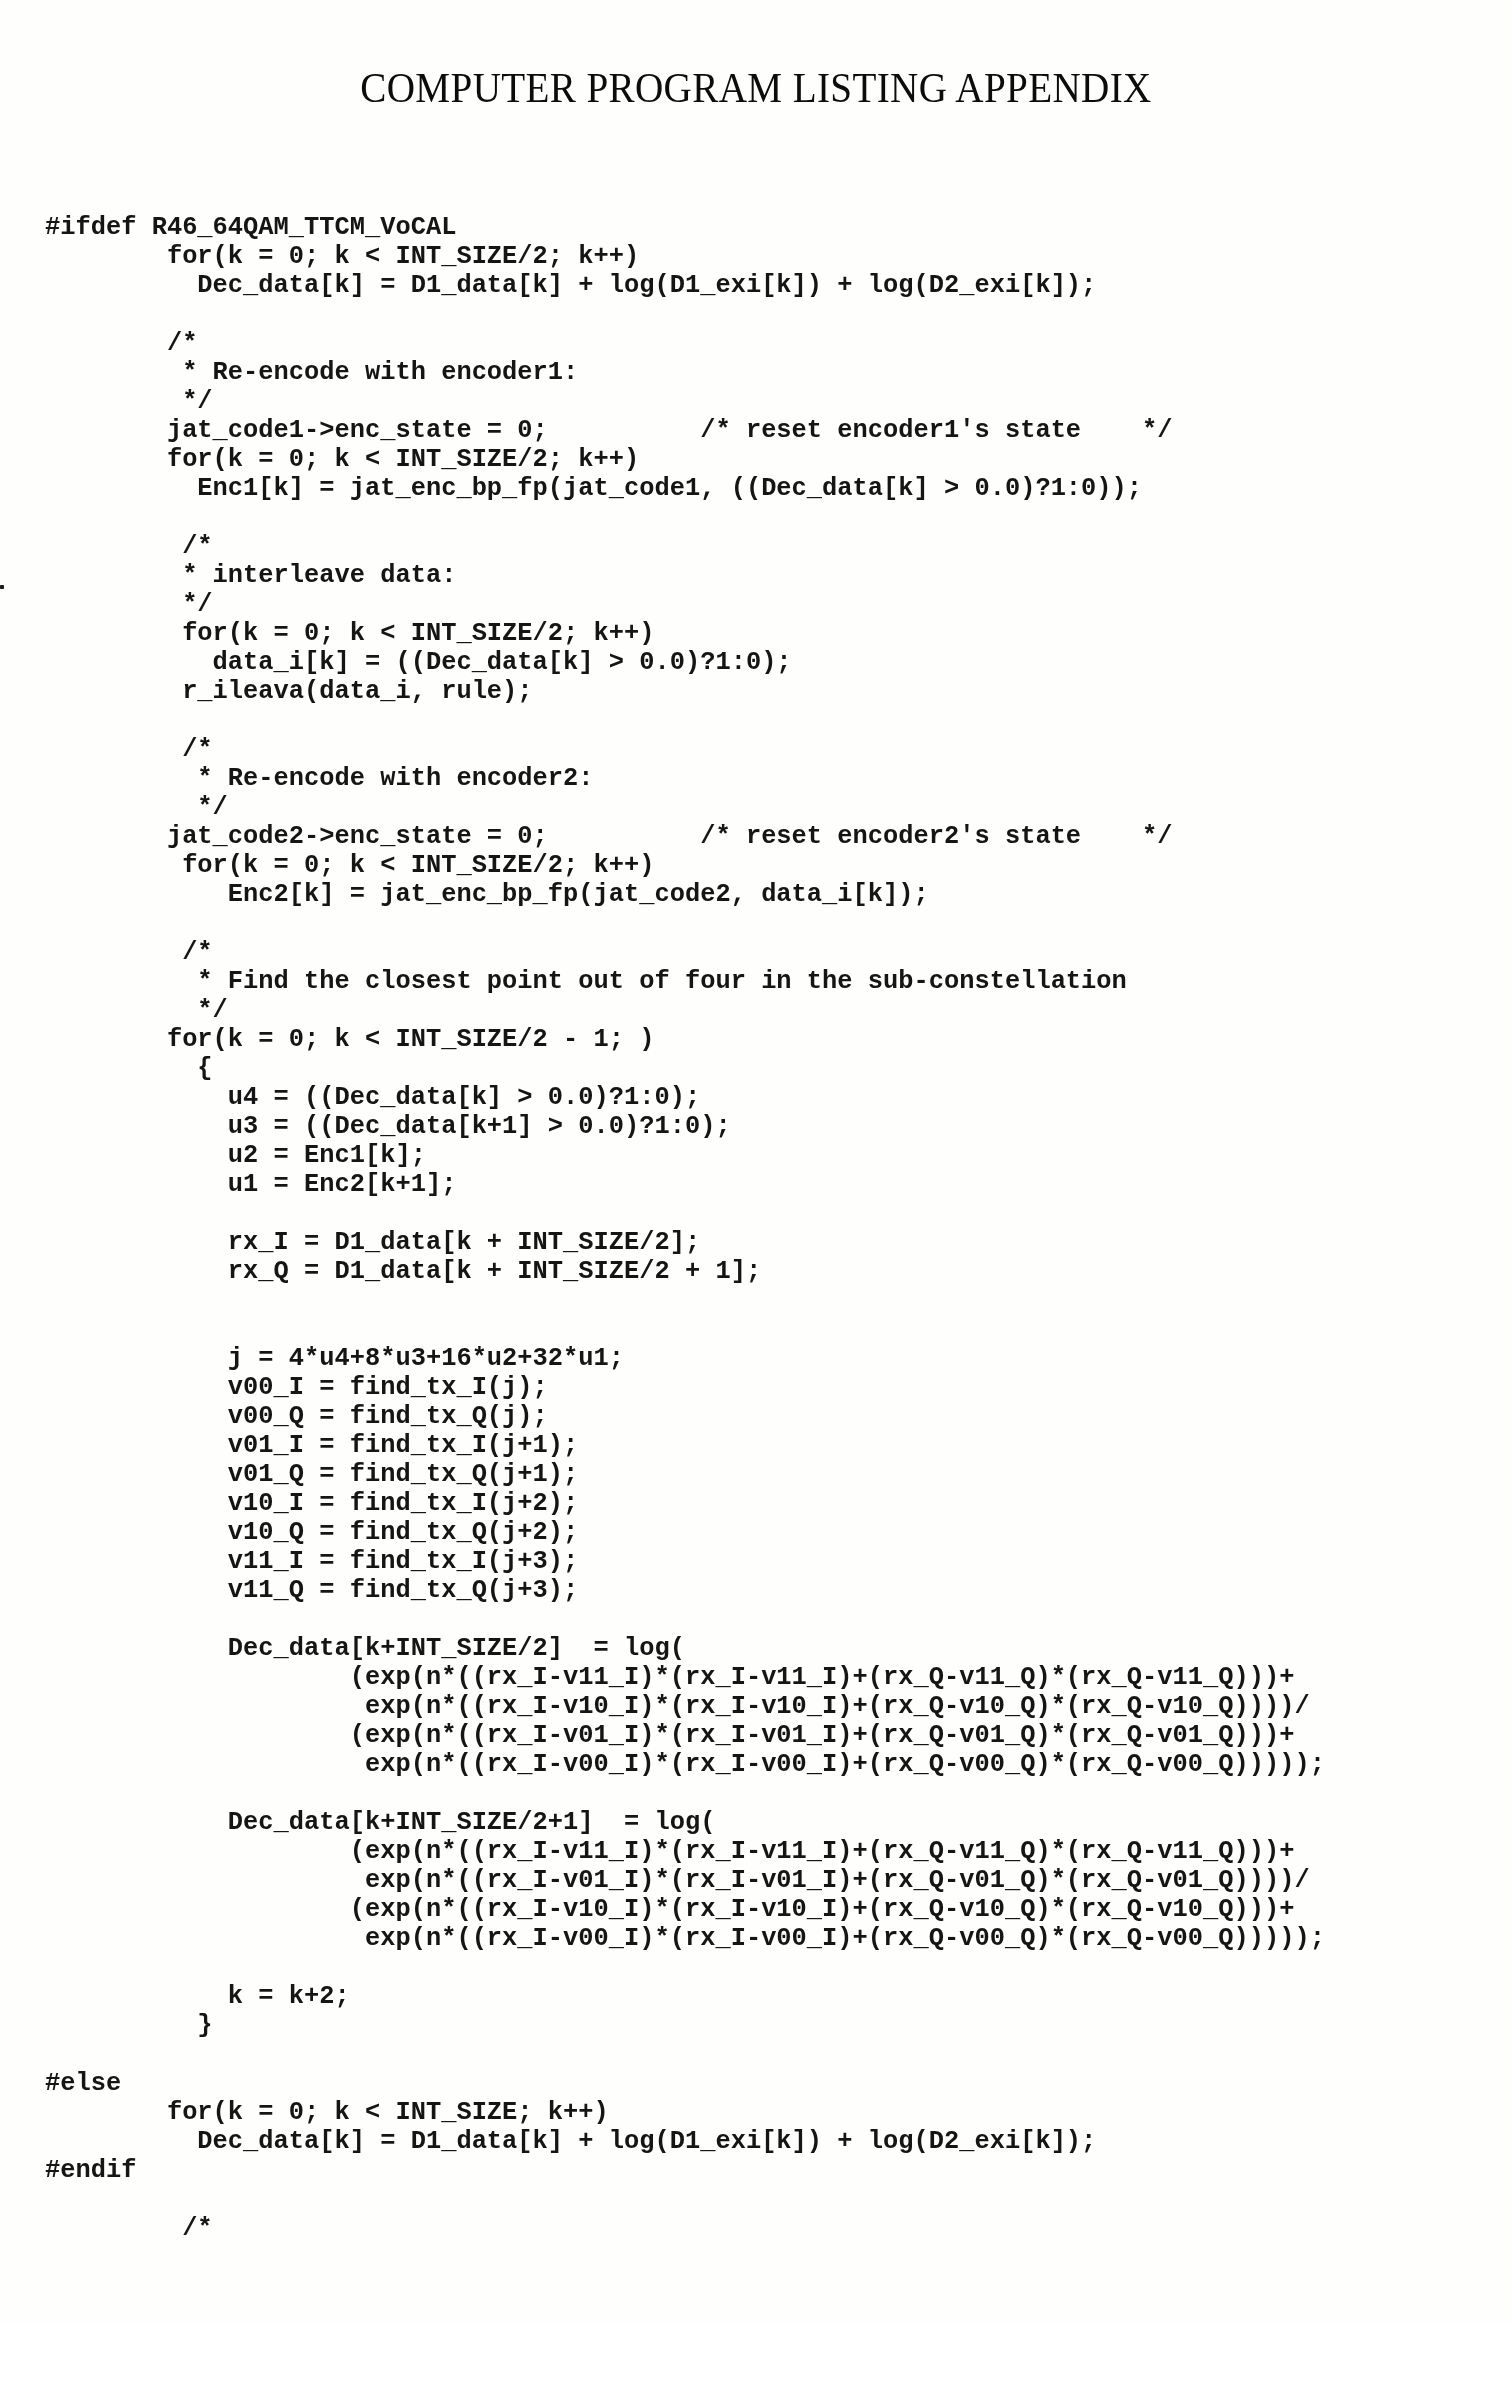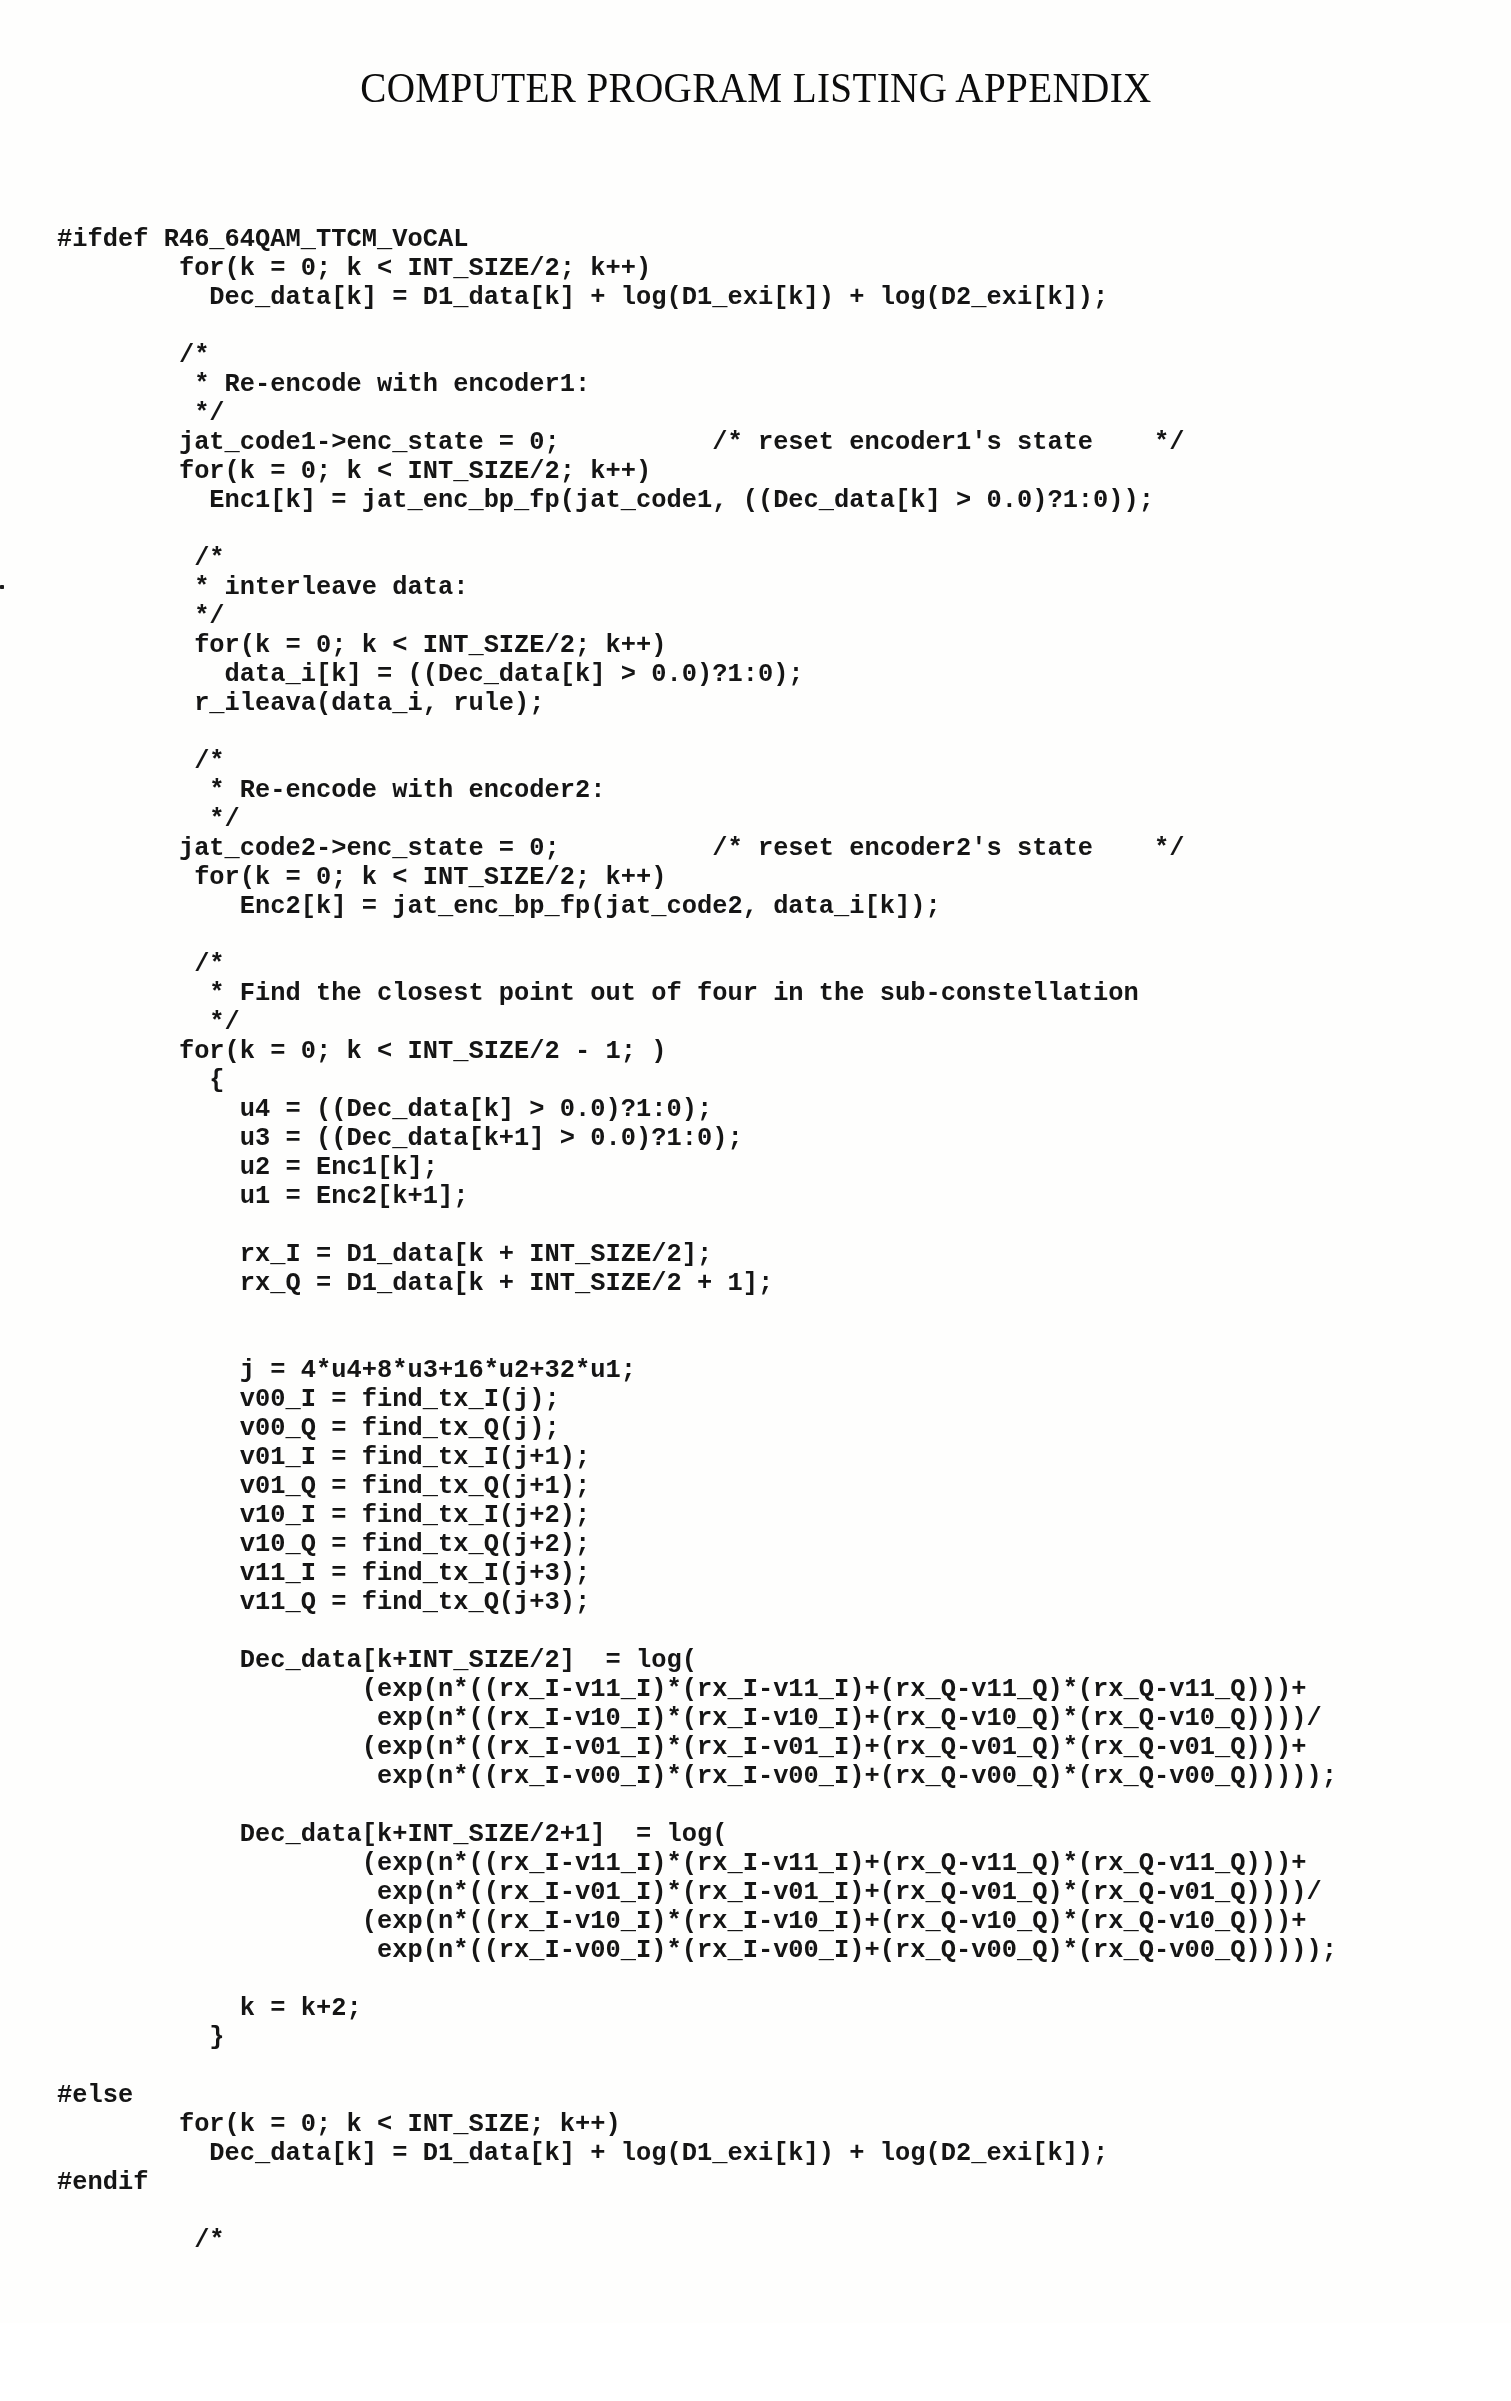--- a/index.html
+++ b/index.html
@@ -27,21 +27,21 @@
     letter-spacing: 0.4px;
     color: #0c0c0c;
     white-space: nowrap;
     transform: scaleX(0.91);
     transform-origin: 50% 50%;
   }
   .code-listing {
     position: absolute;
     left: 45px;
     top: 213px;
-    margin: 12px;
+    margin: 0;
     font-family: "Liberation Mono", monospace;
     font-weight: bold;
     font-size: 25.4px;
     line-height: 29px;
     letter-spacing: 0;
     color: #151515;
     white-space: pre;
     tab-size: 8;
   }
   .page-number {

